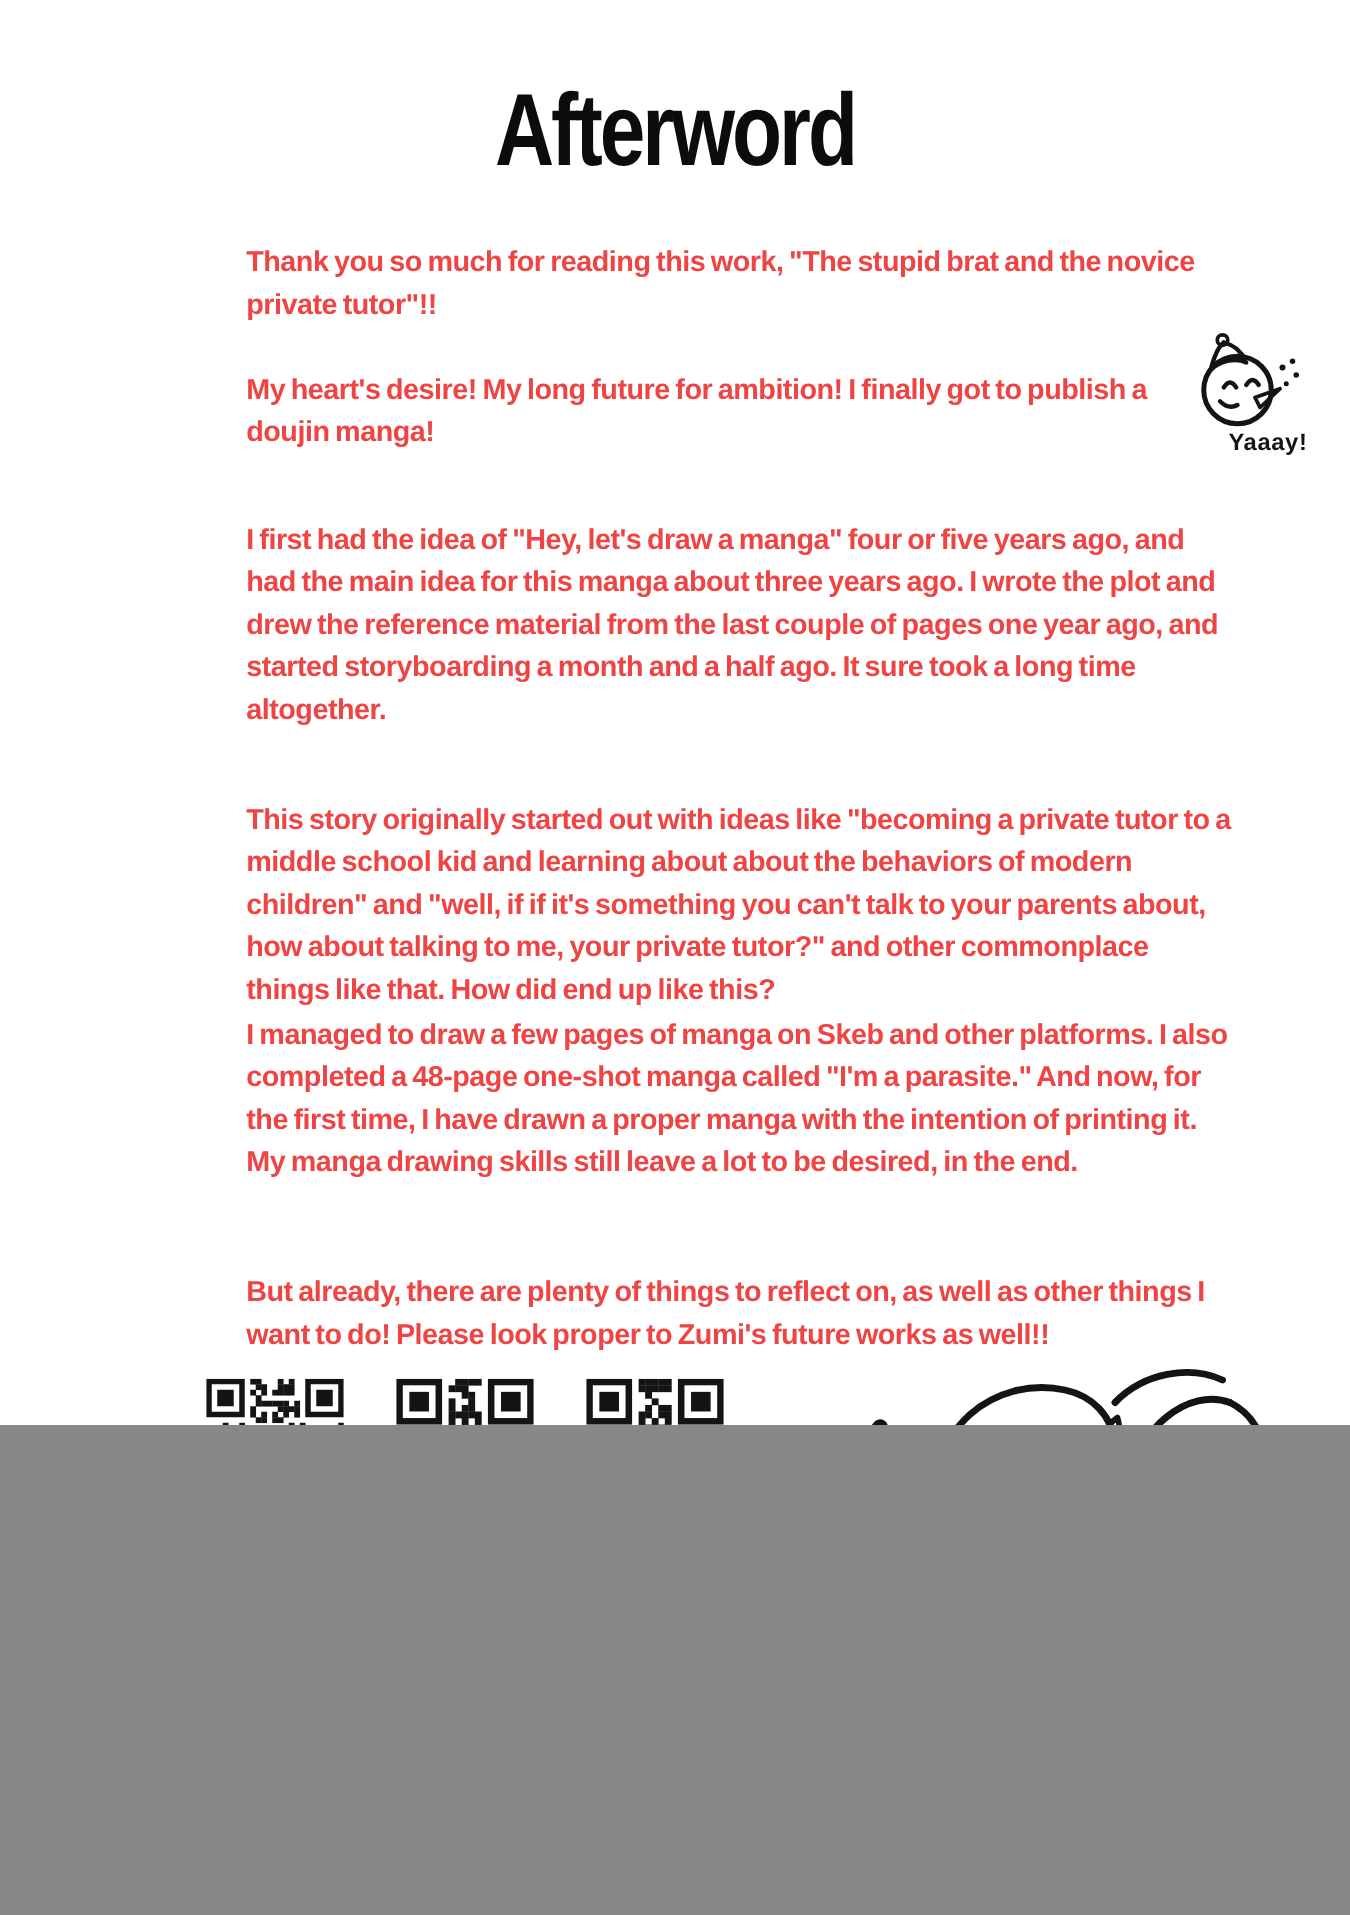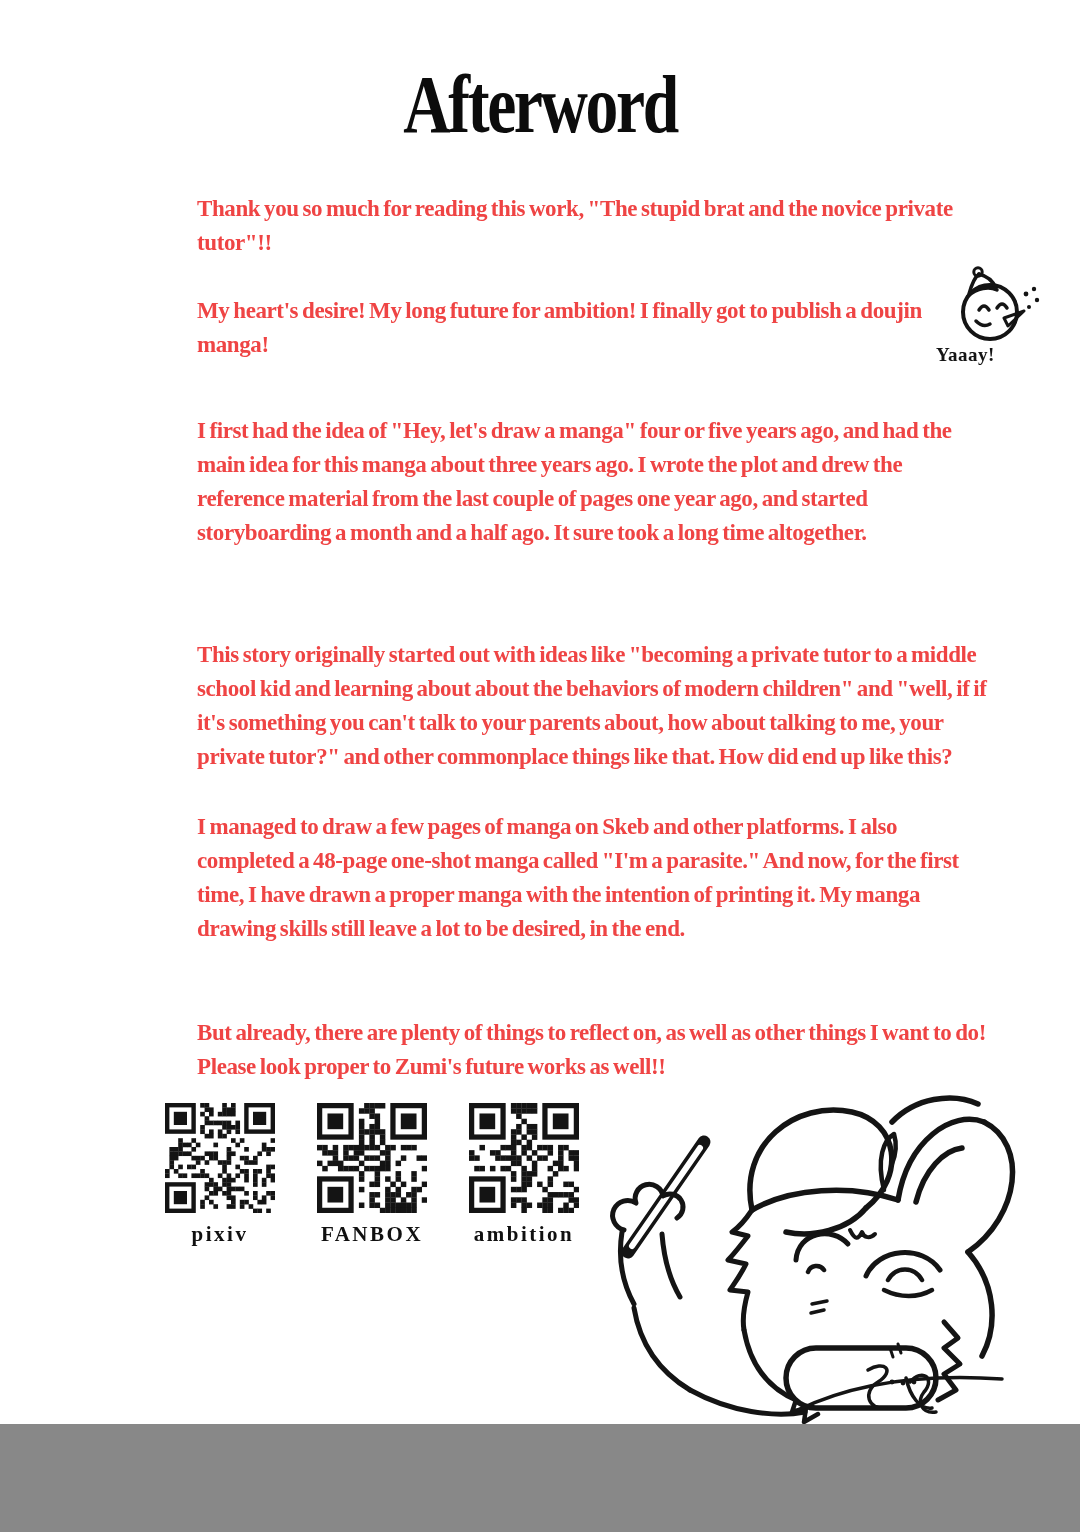--- a/index.html
+++ b/index.html
@@ -1,19 +1,19 @@
 <!DOCTYPE html>
 <html><head>
 <meta charset="utf-8">
 <style>
   html,body{margin:0;padding:0;background:#888;}
   #page{
-    position:relative; width:1080px; height:1424px;
+    position:relative; width:1080px; height:1140px;
     background:#ffffff; color:#141414; overflow:hidden;
-    font-family:Liberation Serif, serif;
+    font-family:Liberation Sans, sans-serif;
   }
   
   #title{
     position:absolute; top:58px; left:0; width:1080px;
     text-align:center; font-size:82px; font-weight:bold;
     letter-spacing:-3px; transform:scaleX(0.80); transform-origin:center;
     color:#0c0c0c; white-space:nowrap;
   }
   
   .para{
@@ -24,21 +24,21 @@
   #p1{top:192px;}
   #p2{top:294px; width:740px;}
   #p3{top:414px;}
   #p4{top:638px;}
   #p5{top:810px;}
   #p6{top:1016px;}
   
   #party{position:absolute; left:946px; top:266px; width:96px; height:82px;}
   #party-caption{
     position:absolute; left:936px; top:344px; width:110px;
-    text-align:left; font-size:19px; font-weight:bold; letter-spacing:0.5px;
+    text-align:right; font-size:19px; font-weight:bold; letter-spacing:0.5px;
   }
   
   #qr-row{
     position:absolute; left:165px; top:1103px;
     display:flex; gap:42px;
   }
   .qr-item{width:110px; display:flex; flex-direction:column; align-items:center;}
   .qr-box{width:110px; height:110px;}
   .qr-box svg{display:block;}
   .qr-label{

